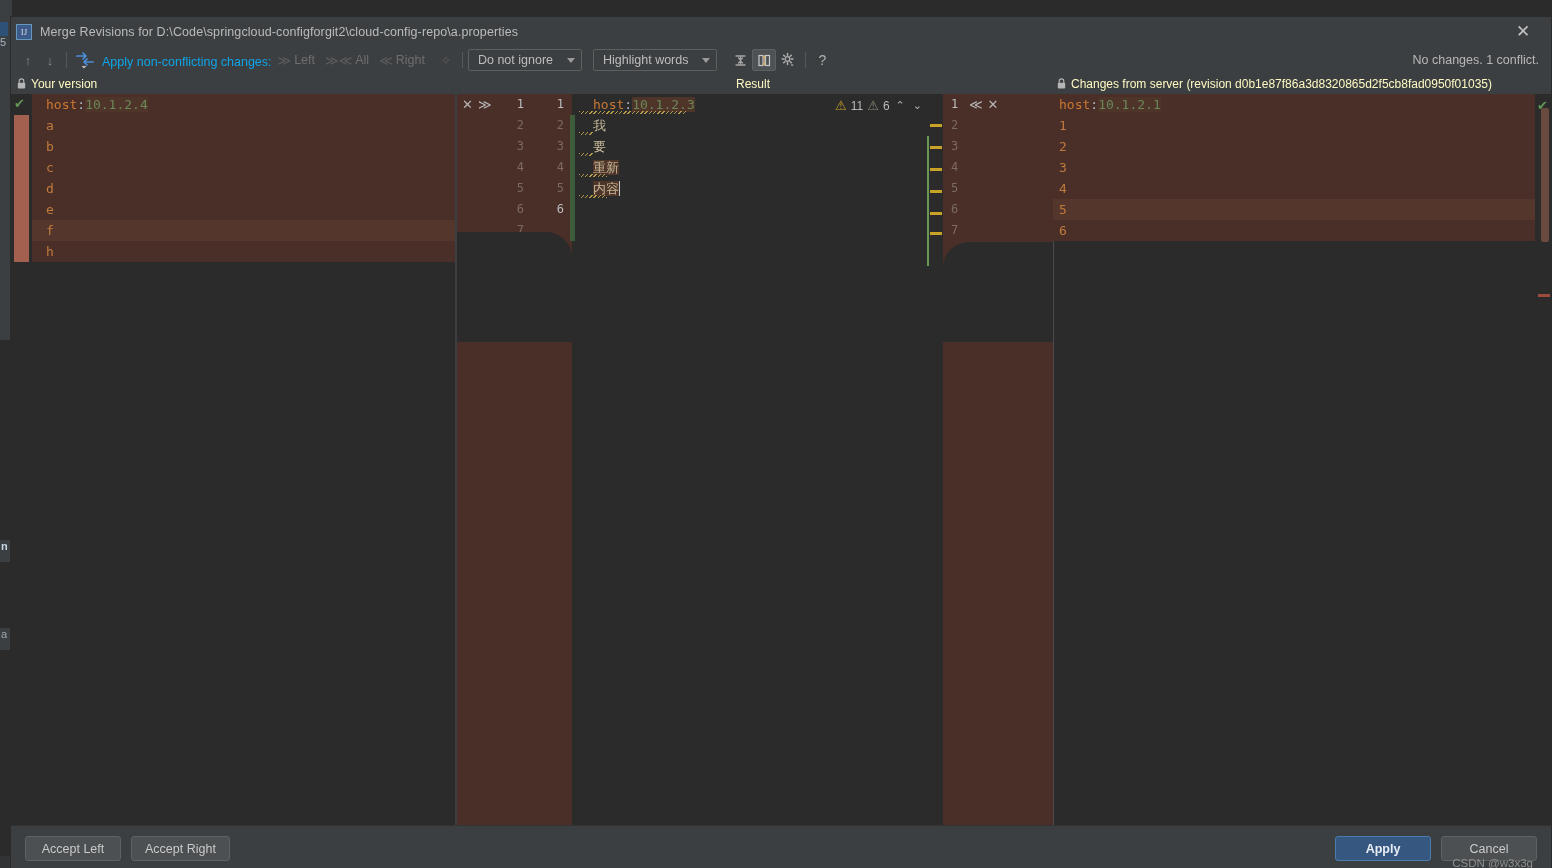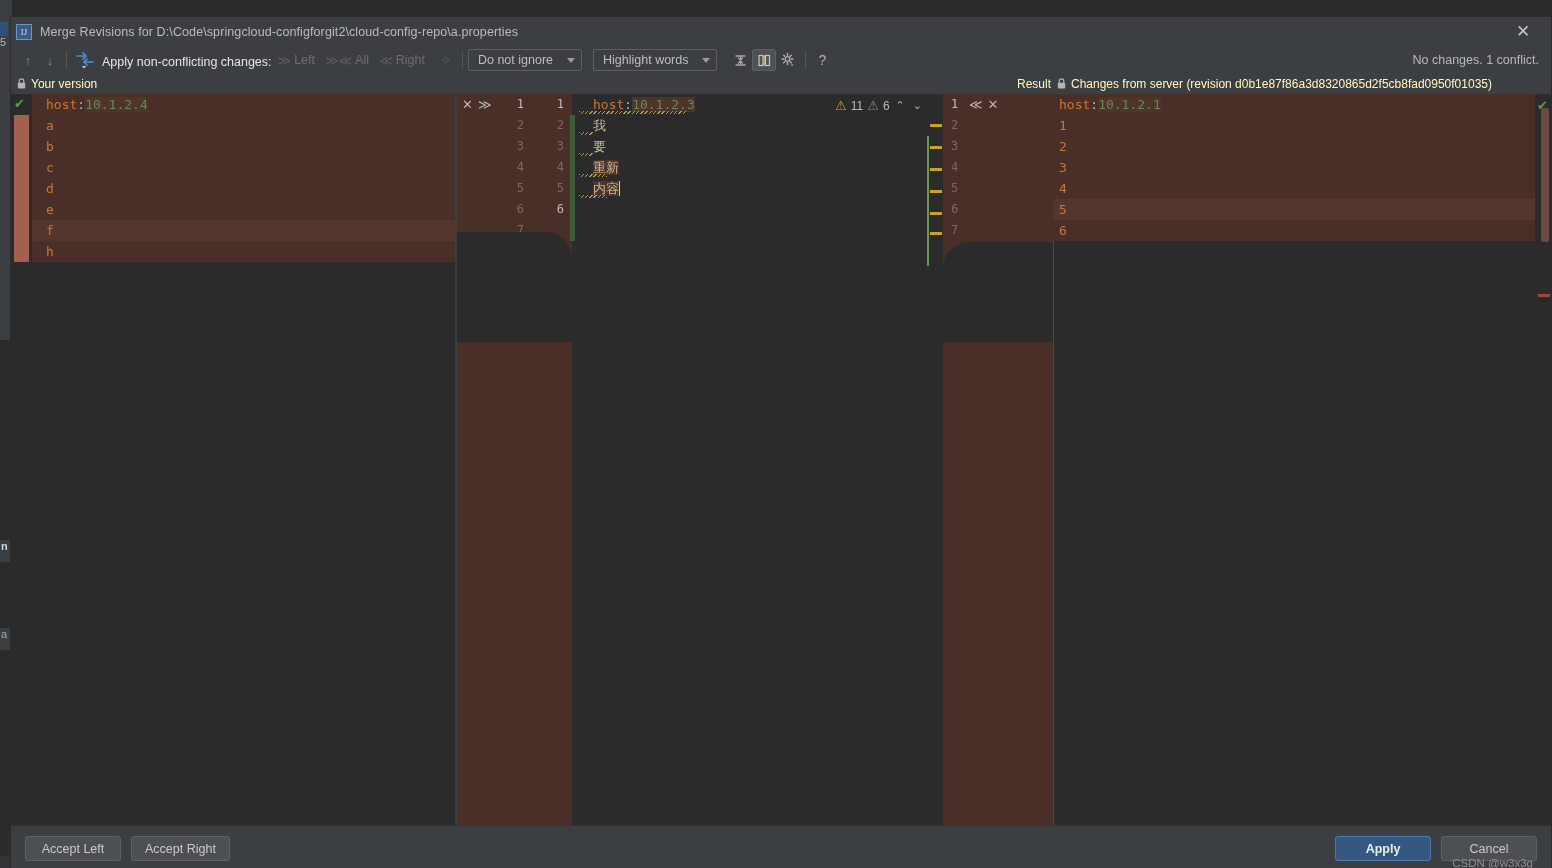--- a/index.html
+++ b/index.html
@@ -95,21 +95,21 @@
     width: 22px; height: 22px; display: flex; align-items: center;
     justify-content: center; color: #8c8c8c; font-size: 13px;
     cursor: pointer; flex: 0 0 auto;
   }
   .tb-sep {
     width: 1px; height: 16px; background: #555759; margin: 0 5px; flex: 0 0 1px;
   }
   .apply-icon { position: relative; width: 26px; }
   .apply-icon svg { display:block; }
   .tb-label {
-    font-size: 12.5px; color: #e5e5e5; margin: 4px 6px 0 4px; white-space: nowrap;
+    font-size: 12.5px; color: #0ea5e9; margin: 4px 6px 0 4px; white-space: nowrap;
   }
   .tb-action {
     font-size: 12.5px; color: #6e6e6e; margin-right: 10px;
     display: flex; align-items: center; gap: 3px; white-space: nowrap;
     cursor: default;
   }
   .chev { color: #5d5d5d; font-size: 13px; }
   .combo {
     height: 22px; border: 1px solid #5e6060; background: #3c3f41;
     border-radius: 2px; display: flex; align-items: center;
@@ -134,21 +134,21 @@
     font-size: 12.5px; color: #b8b8b8;
   }
 
   
   .headers {
     height: 20px; flex: 0 0 20px; display: flex; background: #3c3f41;
     font-size: 12px; color: #fef9c3;
   }
   .hdr { display: flex; align-items: center; height: 20px; }
   .hdr-left { width: 444px; padding-left: 6px; gap: 5px; }
-  .hdr-mid { width: 596px; justify-content: flex-end; }
+  .hdr-mid { width: 596px; justify-content: center; }
   .hdr-right { flex: 1; padding-left: 6px; gap: 5px; }
   .lock-ico { font-size: 11px; color: #9a9a9a; }
 
   
   .panes { flex: 1 1 auto; display: flex; min-height: 0; position: relative; background:#2b2b2b; }
 
   .pane { position: relative; overflow: hidden; background: #2b2b2b; }
   .pane-left { width: 444px; flex: 0 0 444px; }
   .center-gutter { width: 2px; flex: 0 0 2px; background: #3c3f41; }
   .pane-mid  { width: 596px; flex: 0 0 596px; position: relative; }

